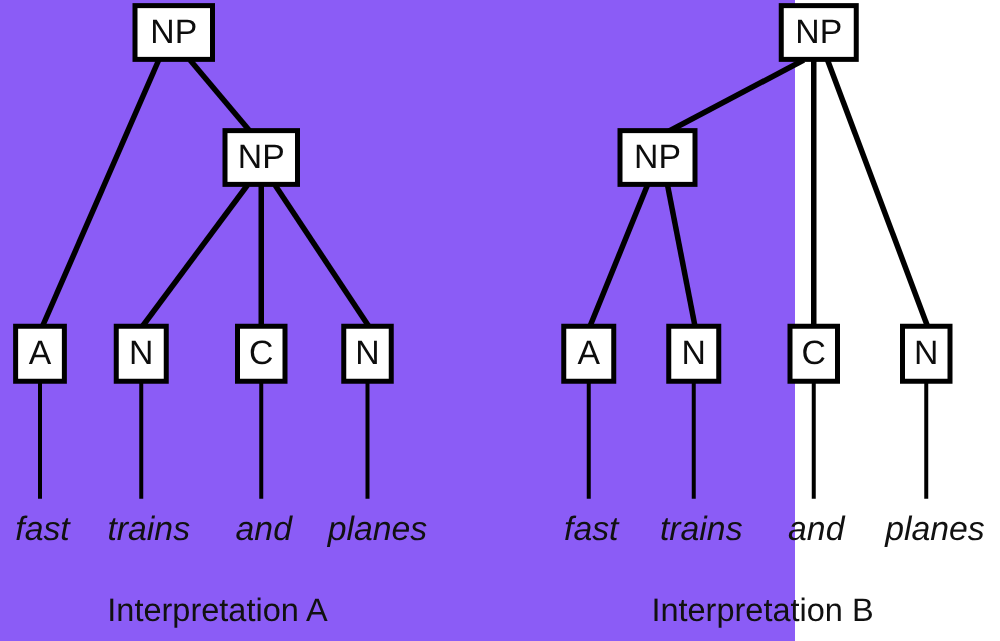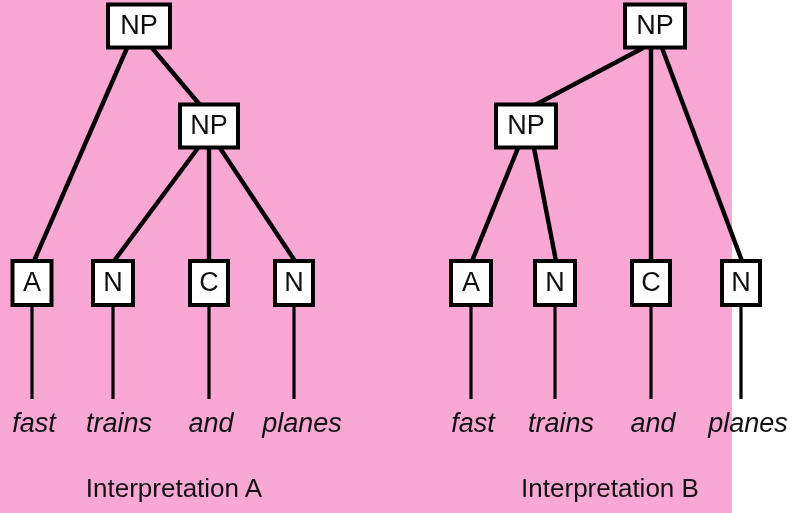--- a/index.html
+++ b/index.html
@@ -8,23 +8,23 @@
     background: #ffffff;
   }
   body {
     width: 800px;
     height: 513px;
     font-family: "Liberation Sans", sans-serif;
     overflow: hidden;
   }
   #diagram-root {
     position: relative;
-    width: 732px;
+    width: 636px;
     height: 513px;
-    background: #f9a8d4;
+    background: #8b5cf6;
   }
   svg.tree-canvas {
     display: block;
     width: 800px;
     height: 513px;
   }
   .node-box rect {
     fill: #ffffff;
     stroke: #000000;
     stroke-width: 4;

